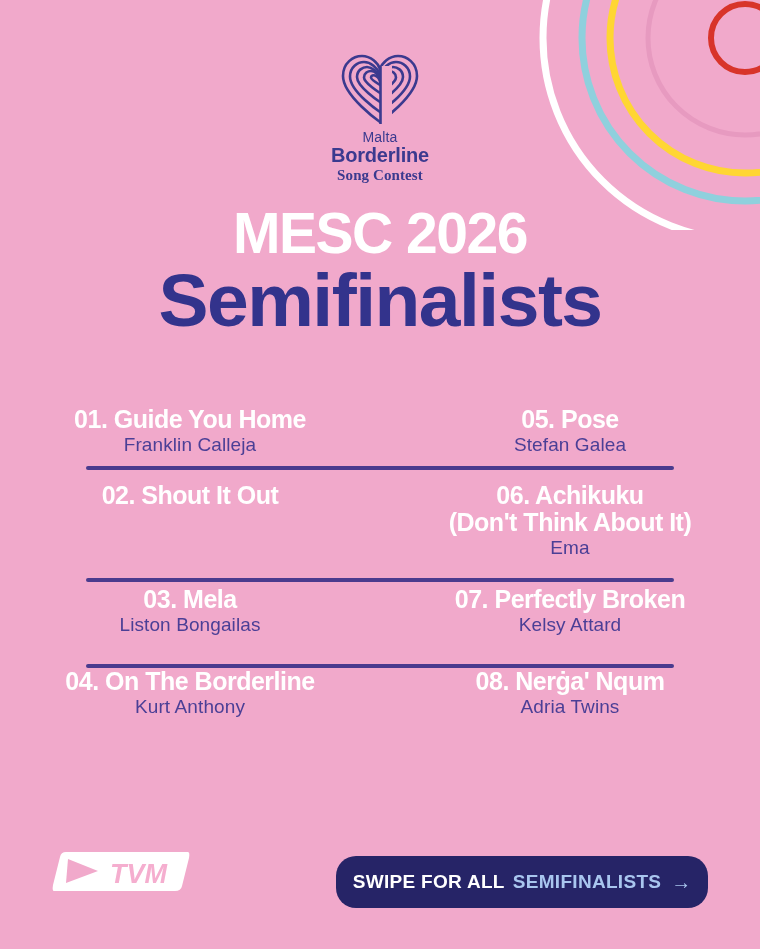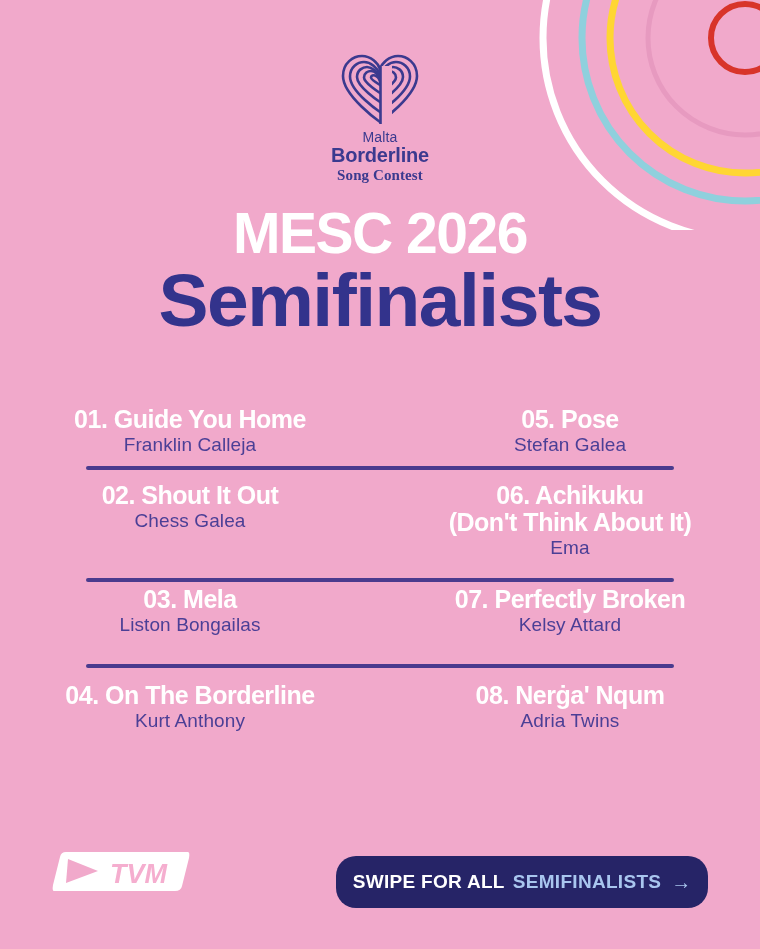--- a/index.html
+++ b/index.html
@@ -227,21 +227,20 @@
         <div class="entry-title">05. Pose</div>
         <div class="entry-artist">Stefan Galea</div>
       </div>
     </div>
 
     <div class="divider div-pad-a"></div>
 
     <div class="entry-row row-h-2">
       <div class="entry-col">
         <div class="entry-title">02. Shout It Out</div>
-        <div class="entry-artist">Chess Galea</div>
       </div>
       <div class="entry-col">
         <div class="entry-title">06. Achikuku</div>
         <div class="entry-title">(Don't Think About It)</div>
         <div class="entry-artist">Ema</div>
       </div>
     </div>
 
     <div class="divider"></div>
 
@@ -251,21 +250,21 @@
         <div class="entry-artist">Liston Bongailas</div>
       </div>
       <div class="entry-col">
         <div class="entry-title">07. Perfectly Broken</div>
         <div class="entry-artist">Kelsy Attard</div>
       </div>
     </div>
 
     <div class="divider"></div>
 
-    <div class="entry-row row-h-4" style="padding-top:14px">
+    <div class="entry-row row-h-4" style="">
       <div class="entry-col">
         <div class="entry-title">04. On The Borderline</div>
         <div class="entry-artist">Kurt Anthony</div>
       </div>
       <div class="entry-col">
         <div class="entry-title">08. Nerġa' Nqum</div>
         <div class="entry-artist">Adria Twins</div>
       </div>
     </div>
 

